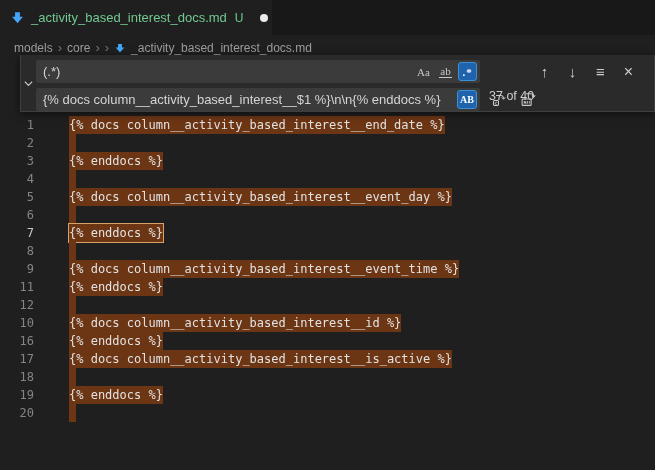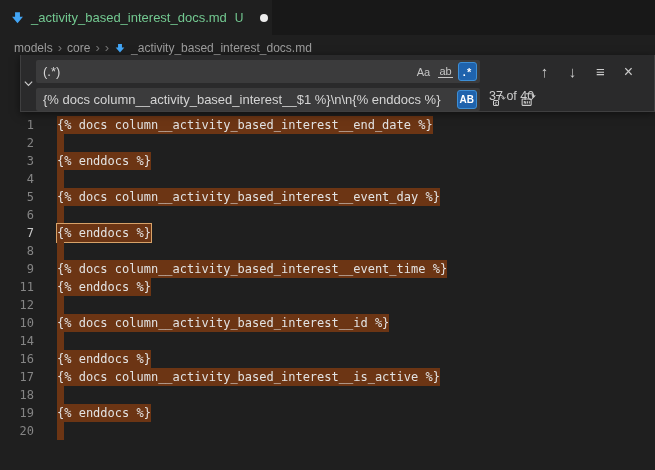--- a/index.html
+++ b/index.html
@@ -28,21 +28,21 @@
   .crumb-file{display:flex;align-items:center;gap:5px;}
   
   .editor{position:absolute;top:55px;left:0;right:0;bottom:0;overflow:hidden;}
   .lines{padding-top:61px;font-family:"DejaVu Sans Mono", monospace;font-size:12px;}
   .line{display:flex;height:18px;line-height:18px;}
   .gutter{
     width:57px;box-sizing:border-box;padding-right:23px;flex:none;
     text-align:right;color:#858585;font-size:12px;
   }
   .gutter.active{color:#c8c8c8;}
-  .code{flex:1;white-space:pre;color:#e2e2e2;}
+  .code{flex:1;white-space:pre;color:#e2e2e2;margin-left:12px;}
   .match{display:inline-block;height:18px;background:#6c3514;}
   .match.empty{width:7px;}
   .match.current{box-shadow:0 0 0 1px #d7a269;}
   
   .find-widget{
     position:absolute;top:55px;left:20px;right:0;height:57px;z-index:10;
     background:#2a2a2b;border:1px solid #3f3f40;border-top:none;box-sizing:border-box;
     display:flex;box-shadow:0 2px 8px rgba(0,0,0,.5);
   }
   .collapse-col{width:15px;display:flex;align-items:center;justify-content:center;cursor:pointer;flex:none;}
@@ -50,21 +50,21 @@
   .frow{display:flex;align-items:center;height:23px;}
   .finput{
     width:444px;flex:none;height:23px;background:#3b3b3c;border-radius:2px;
     display:flex;align-items:center;box-sizing:border-box;
     padding:0 3px 0 7px;font-size:13px;color:#d4d4d4;cursor:text;
   }
   .finput .ftext{flex:1;white-space:nowrap;overflow:hidden;}
   .toggles{display:flex;align-items:center;gap:3px;margin-left:4px;}
   .toggle{
     min-width:19px;height:19px;border-radius:3px;display:flex;align-items:center;justify-content:center;
-    font-size:11px;color:#c5c5c5;cursor:pointer;padding:0 2px;box-sizing:border-box;
+    font-size:11px;color:#c5c5c5;cursor:pointer;padding:0 2px;box-sizing:border-box;font-family:Liberation Serif, serif;
   }
   .toggle.ww span{border-bottom:1px solid #c5c5c5;padding:0 1px 0 1px;}
   .toggle.active{background:#1f63ad;border:1px solid #3d8fd6;color:#ffffff;font-weight:bold;}
   .toggle.regex{letter-spacing:1px;font-weight:bold;}
   .count{font-size:12.5px;color:#cccccc;margin-left:9px;white-space:nowrap;margin-top:48px;}
   .fbtns{margin-left:auto;display:flex;align-items:center;gap:11px;padding-right:9px;}
   .fbtn{
     color:#cccccc;font-size:15px;width:17px;height:17px;display:flex;
     align-items:center;justify-content:center;cursor:pointer;
   }
@@ -148,24 +148,20 @@
       </div>
       <div class="line">
         <div class="gutter">12</div>
         <div class="code"><span class="match empty"></span></div>
       </div>
       <div class="line">
         <div class="gutter">10</div>
         <div class="code"><span class="match">{% docs column__activity_based_interest__id %}</span></div>
       </div>
       <div class="line">
-        <div class="gutter">14</div>
-        <div class="code"><span class="match empty"></span></div>
-      </div>
-      <div class="line">
         <div class="gutter">16</div>
         <div class="code"><span class="match">{% enddocs %}</span></div>
       </div>
       <div class="line">
         <div class="gutter">17</div>
         <div class="code"><span class="match">{% docs column__activity_based_interest__is_active %}</span></div>
       </div>
       <div class="line">
         <div class="gutter">18</div>
         <div class="code"><span class="match empty"></span></div>

